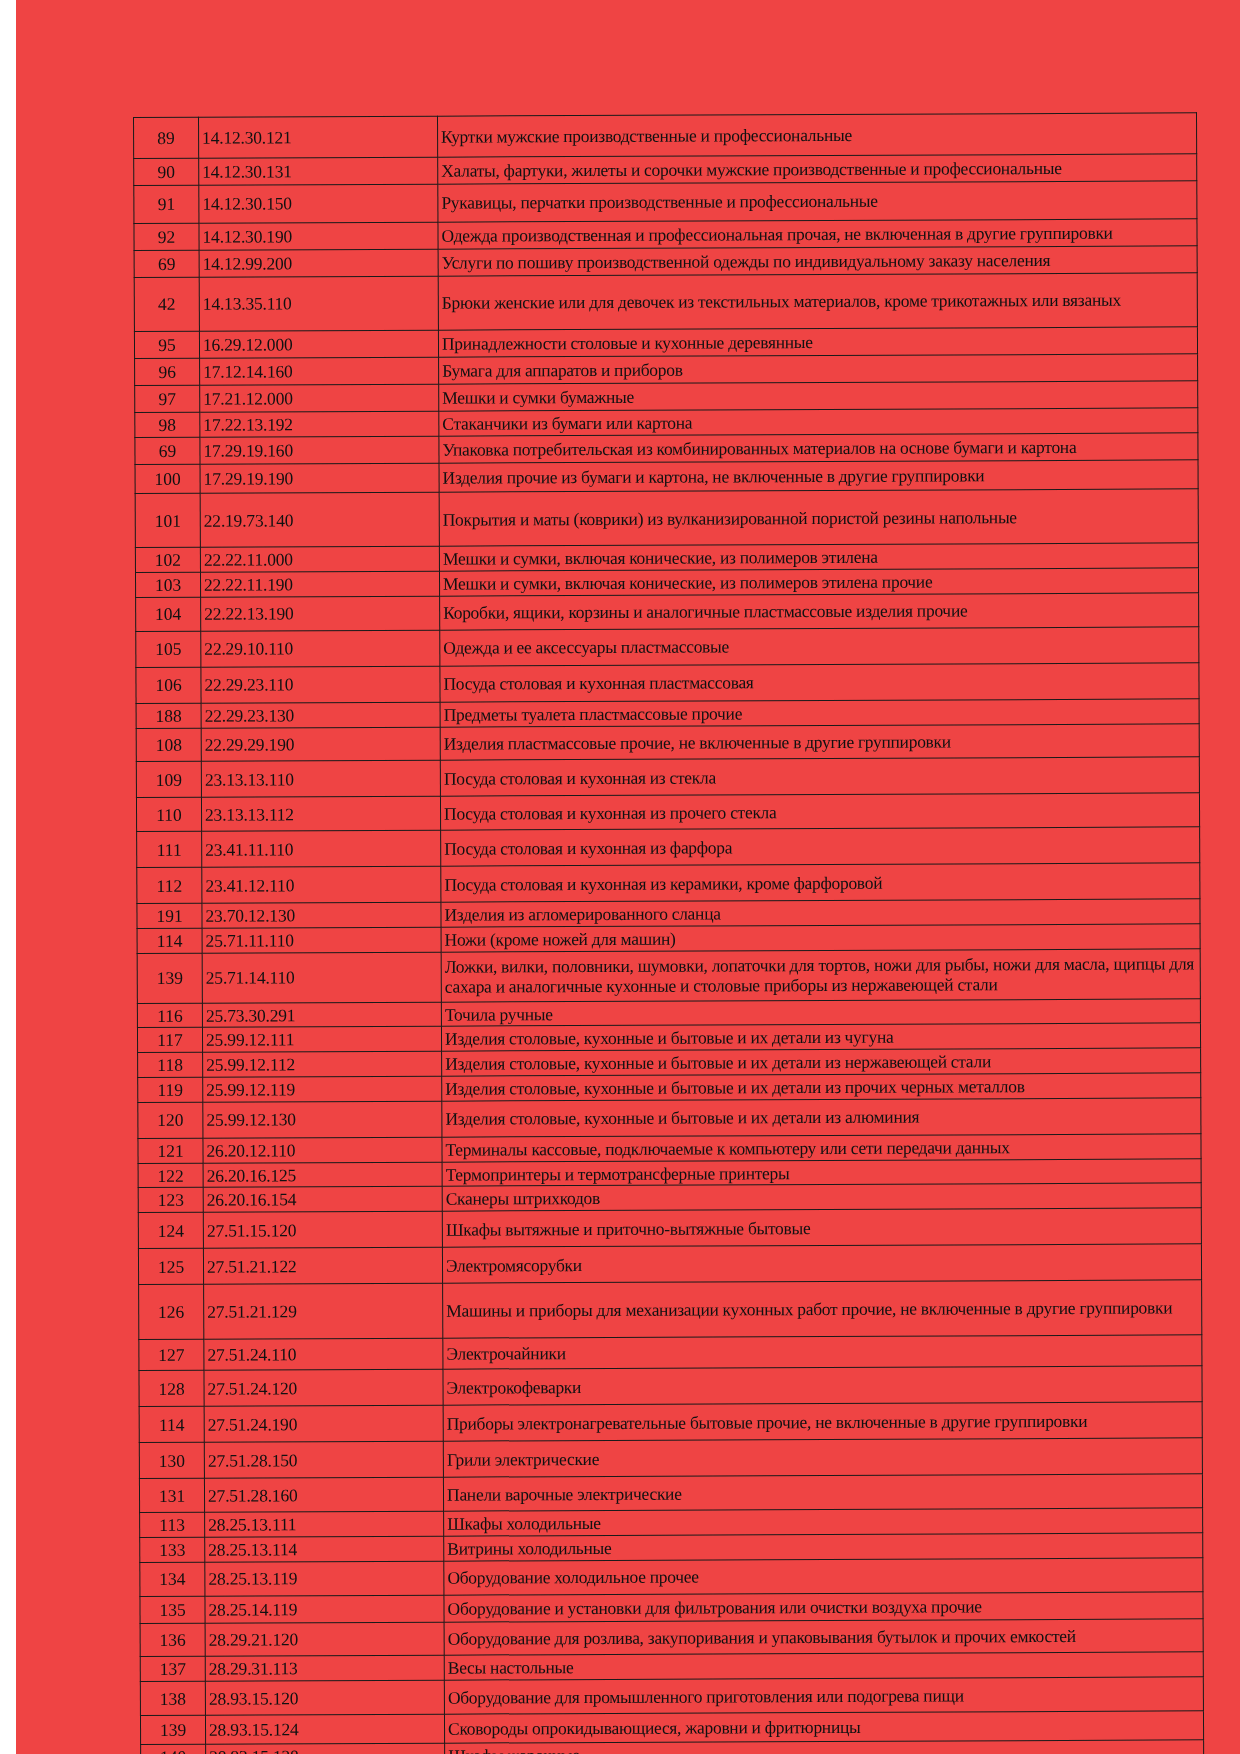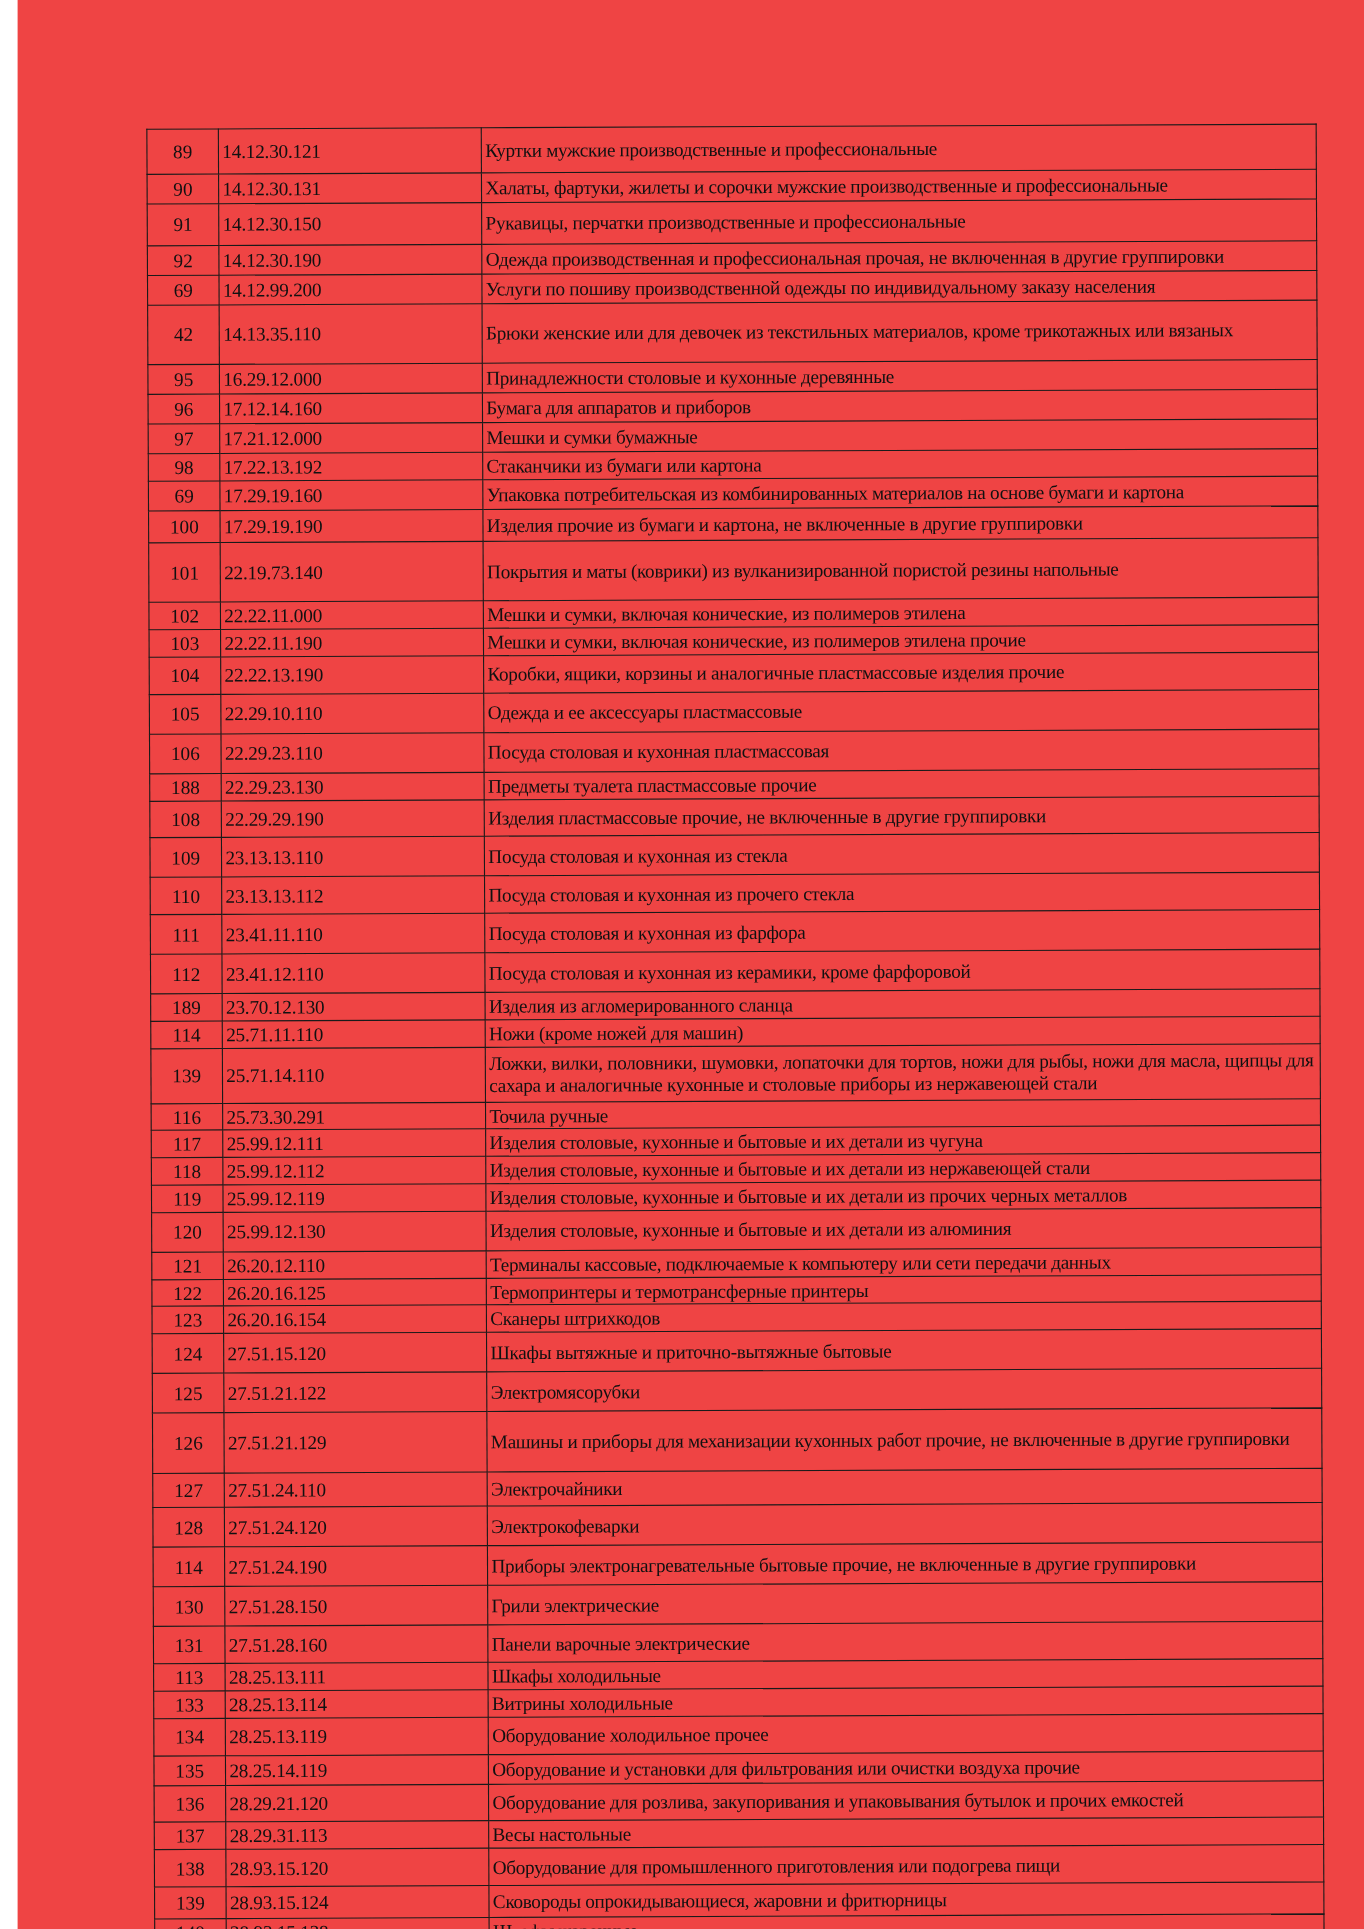--- a/index.html
+++ b/index.html
@@ -139,21 +139,21 @@
           <td class="num">111</td>
           <td class="code">23.41.11.110</td>
           <td class="desc">Посуда столовая и кухонная из фарфора</td>
         </tr>
         <tr style="height: 36.1px;">
           <td class="num">112</td>
           <td class="code">23.41.12.110</td>
           <td class="desc">Посуда столовая и кухонная из керамики, кроме фарфоровой</td>
         </tr>
         <tr style="height: 24.8px;">
-          <td class="num">189</td>
+          <td class="num">191</td>
           <td class="code">23.70.12.130</td>
           <td class="desc">Изделия из агломерированного сланца</td>
         </tr>
         <tr style="height: 24.8px;">
           <td class="num">114</td>
           <td class="code">25.71.11.110</td>
           <td class="desc">Ножи (кроме ножей для машин)</td>
         </tr>
         <tr style="height: 49.6px;">
           <td class="num">139</td>

